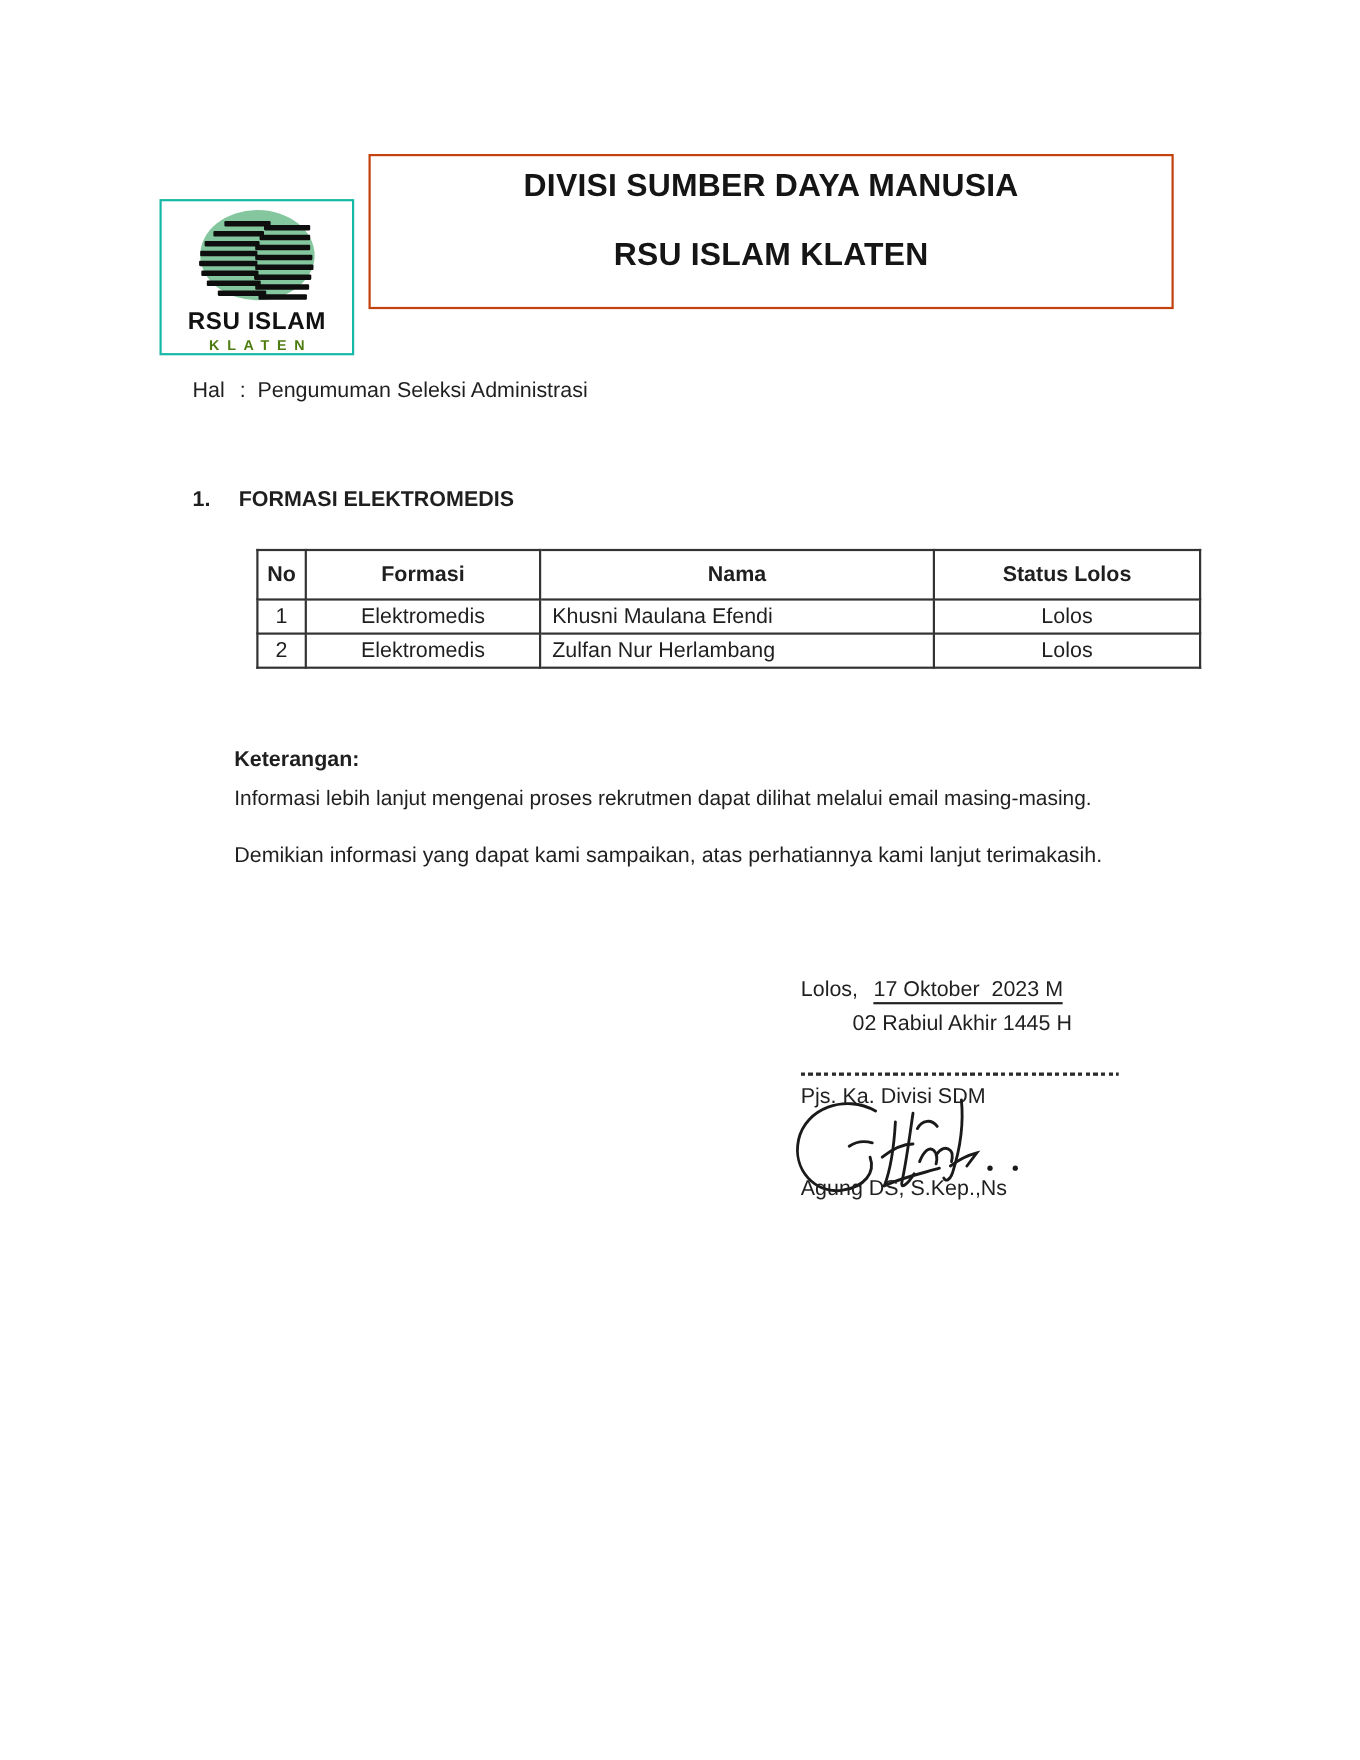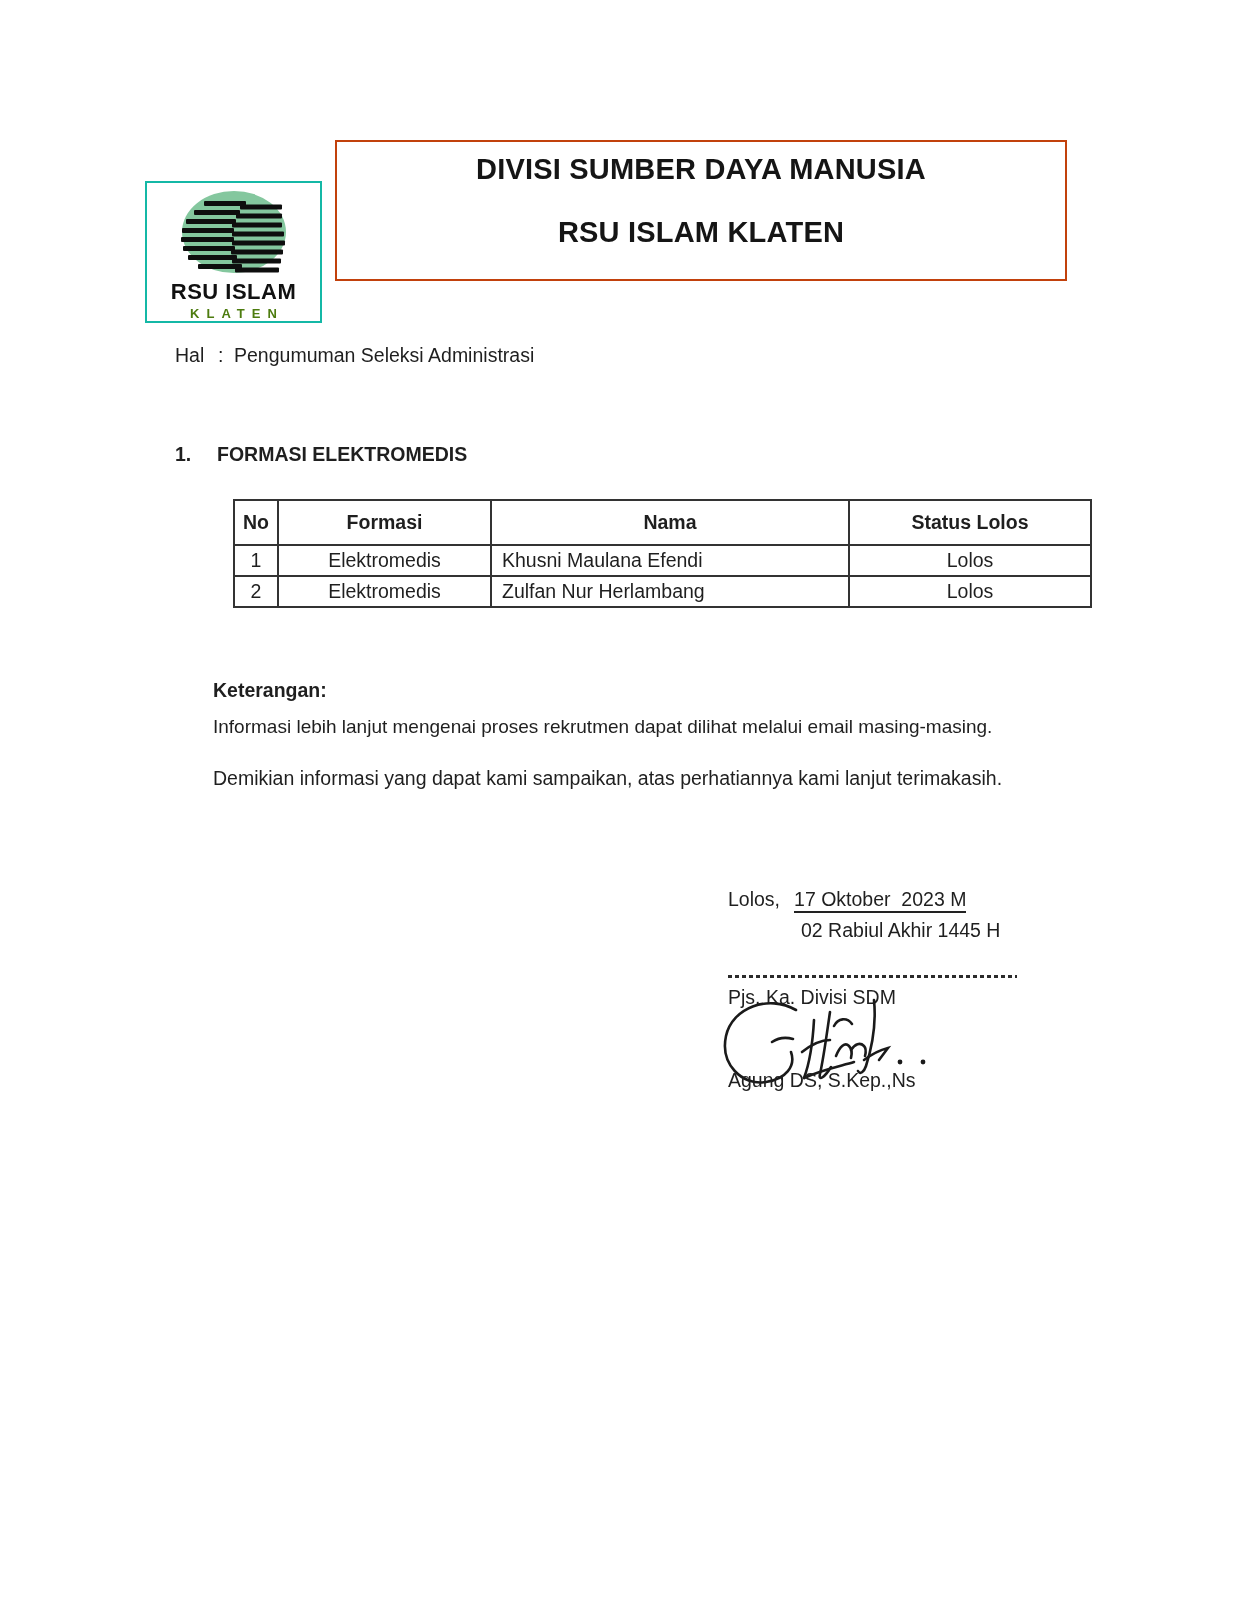--- a/index.html
+++ b/index.html
@@ -56,21 +56,21 @@
   table.sel td.nama { text-align:left; padding-left:10px; }
   
   .notes-heading { position:absolute; left:213px; top:663px; font-size:19.5px; font-weight:700;margin-top:16px; }
   .para1 { position:absolute; left:213px; top:716px; font-size:19px; }
   .para2 { position:absolute; left:213px; top:767px; font-size:19.5px; }
   
   .sig-line1 { position:absolute; left:728px; top:888px; font-size:19.5px; }
   .sig-line1 .date-underlined {
     margin-left:14px; white-space:pre; border-bottom:2px solid #222; padding-bottom:1px;
   }
-  .sig-line2 { position:absolute; left:801px; top:919px; font-size:19.5px; white-space:pre; }
+  .sig-line2 { position:absolute; left:775px; top:919px; font-size:19.5px; white-space:pre; }
   .sig-dashes {
     position:absolute; left:728px; top:975px; width:289px; height:2.5px;
     background:repeating-linear-gradient(90deg, #2b2b2b 0 4px, transparent 4px 7px);
   }
   .sig-role { position:absolute; left:728px; top:986px; font-size:19.5px; }
   .sig-svg { position:absolute; left:716px; top:996px; }
   .sig-name { position:absolute; left:728px; top:1069px; font-size:19.5px; }
 </style>
 </head>
 <body>

